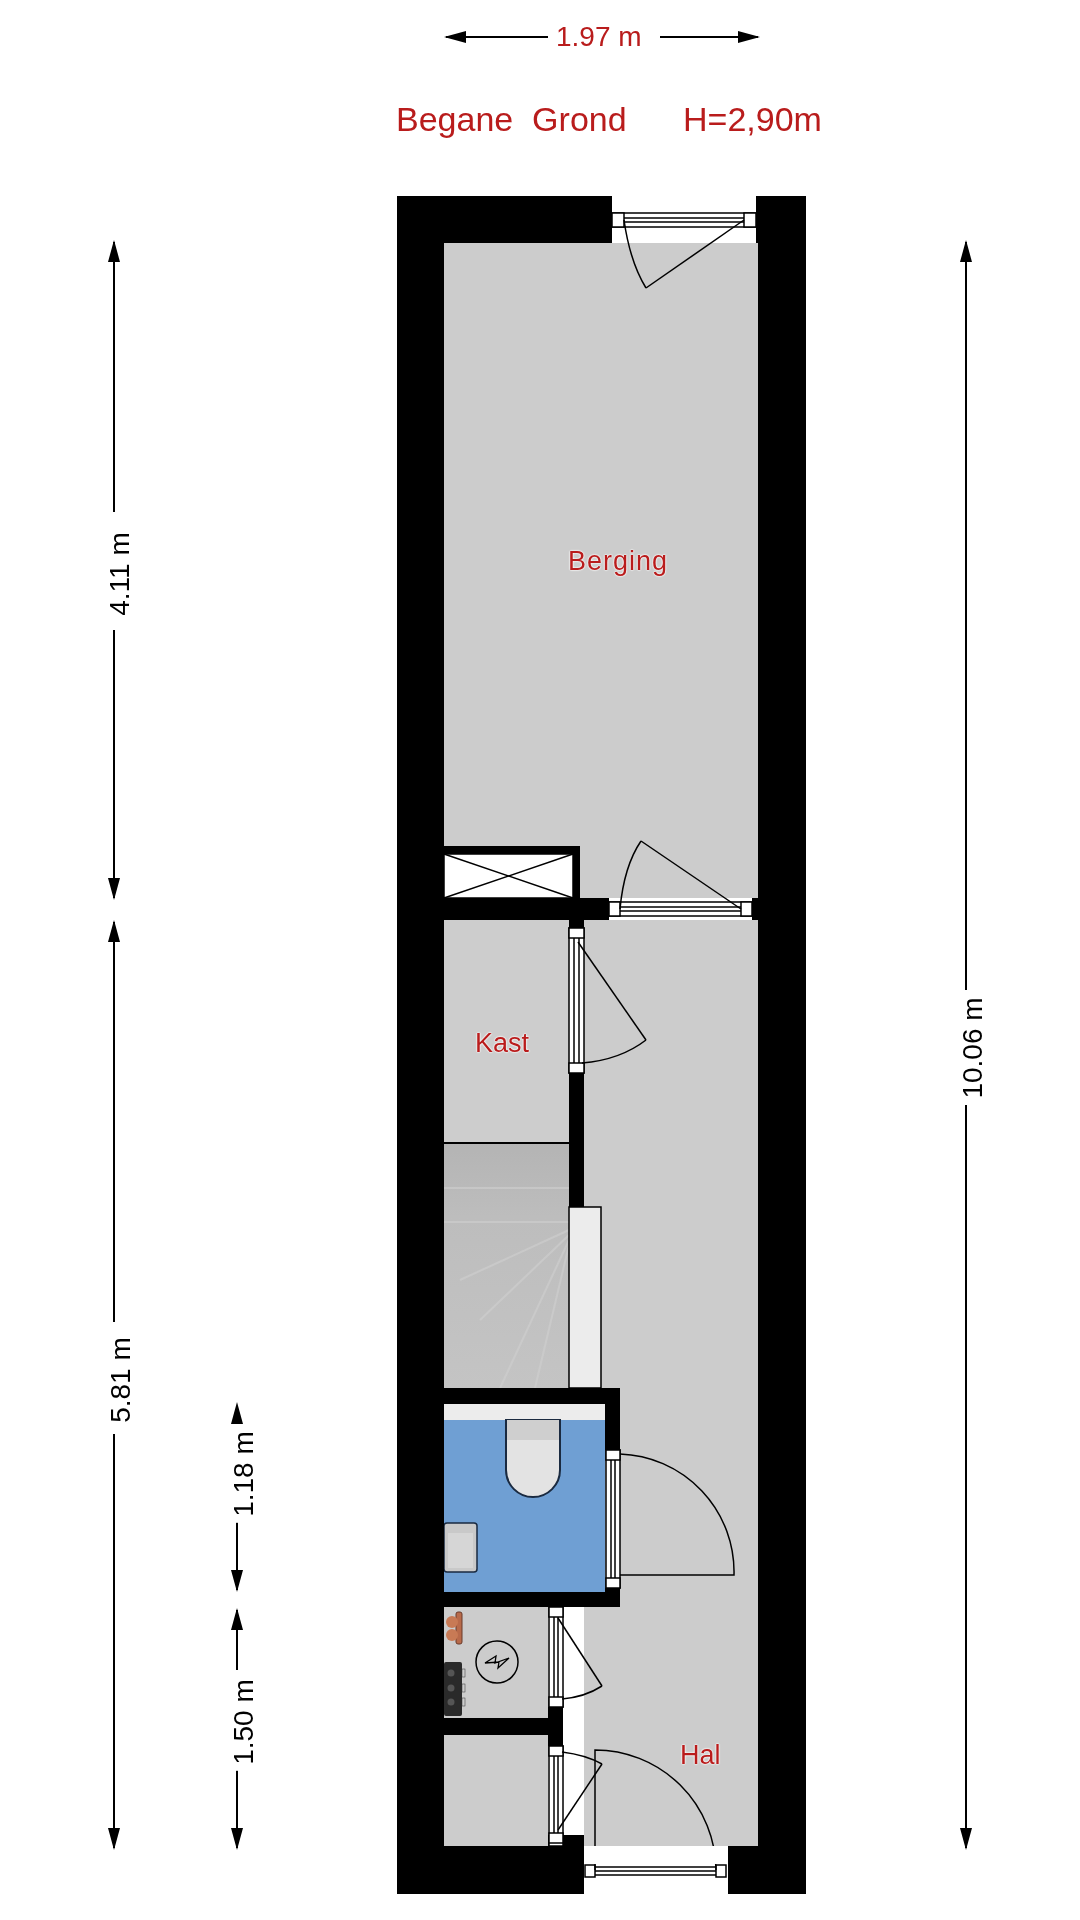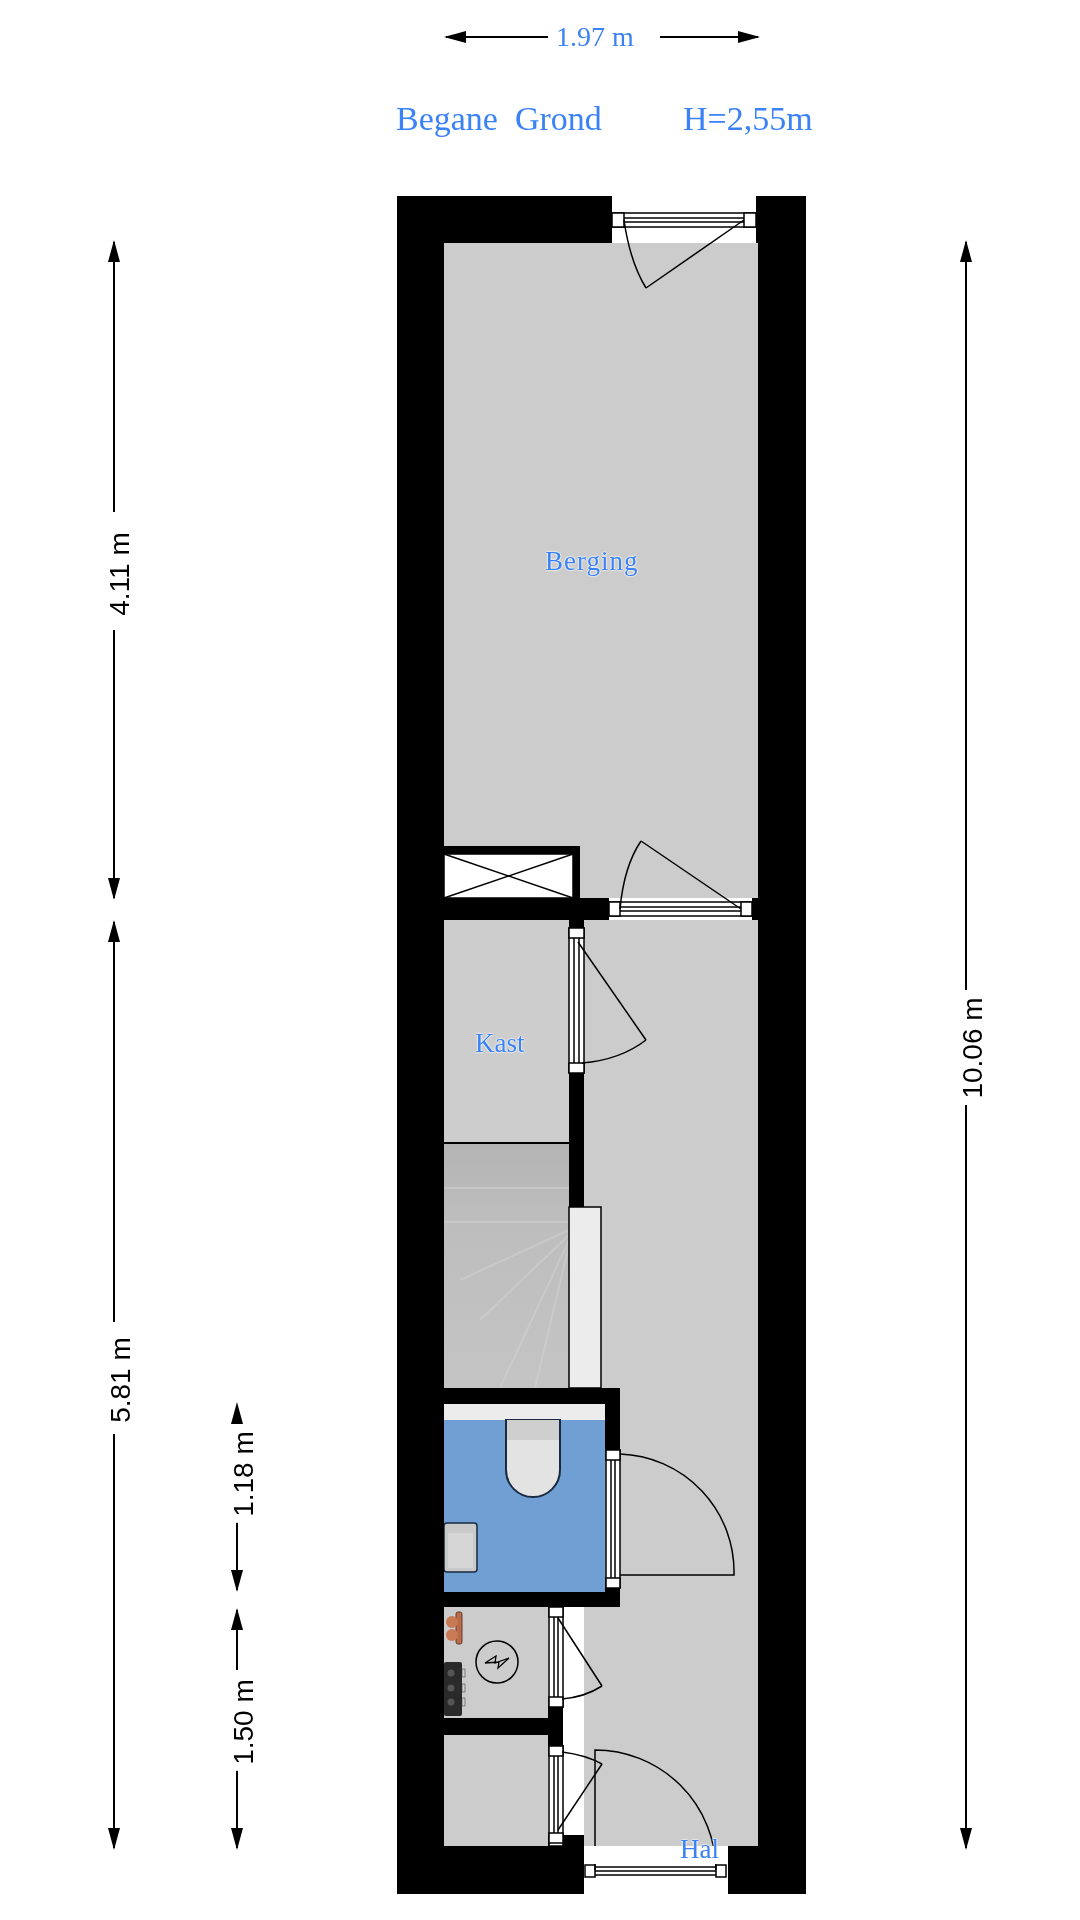--- a/index.html
+++ b/index.html
@@ -1,22 +1,22 @@
 <!DOCTYPE html>
 <html><head>
 <meta charset="utf-8">
 <style>
   html, body { margin: 0; padding: 0; background: #ffffff; }
   body { width: 1080px; height: 1920px; position: relative; overflow: hidden; font-family: "Liberation Sans", sans-serif; }
   #plan { position: absolute; left: 0; top: 0; width: 1080px; height: 1920px; }
-  .lbl { position: absolute; color: #3b82f6; font-family: Liberation Serif, serif; white-space: nowrap; line-height: 1; }
+  .lbl { position: absolute; color: #b91c1c; font-family: Liberation Sans, sans-serif; white-space: nowrap; line-height: 1; }
   .dim-h { font-size: 28px; }
   .title { font-size: 34px; }
   .room { font-size: 27px; text-shadow: 0 0 2px #fff, 0 0 2px #fff, 0 0 1px #fff; }
-  .room-berging { letter-spacing: 1px; }
+  .room-berging { letter-spacing: 1px; margin-left: 23px; }
   .vdim { position: absolute; font-size: 28px; transform-origin: center center; white-space: nowrap; line-height: 1; background: #fff; padding: 4px 6px; }
 </style>
 </head>
 <body>
 
 <svg id="plan" viewBox="0 0 1080 1920" xmlns="http://www.w3.org/2000/svg">
   <defs>
     <marker id="arr" markerWidth="10" markerHeight="10" refX="9" refY="5" orient="auto-start-reverse" markerUnits="userSpaceOnUse">
       <path d="M0,0 L18,5 L0,10 Z" fill="#000" transform="scale(0.6,1)"></path>
     </marker>
@@ -205,23 +205,23 @@
 
     <line x1="966" y1="242" x2="966" y2="990"></line>
     <line x1="966" y1="1105" x2="966" y2="1848"></line>
     <path d="M966,240 L960,262 L972,262 Z" stroke="none"></path>
     <path d="M966,1850 L960,1828 L972,1828 Z" stroke="none"></path>
   </g>
 </svg>
 
 <div class="lbl dim-h" style="left:556px; top:23px;">1.97 m</div>
 <div class="lbl title" style="left:396px; top:102px; white-space:pre;">Begane  Grond</div>
-<div class="lbl title" style="left:683px; top:102px;">H=2,55m</div>
+<div class="lbl title" style="left:683px; top:102px;">H=2,90m</div>
 
 <div class="lbl room room-berging" style="left:545px; top:548px;">Berging</div>
 <div class="lbl room" style="left:475px; top:1030px;">Kast</div>
-<div class="lbl room" style="left:680px; top:1836px;">Hal</div>
+<div class="lbl room" style="left:680px; top:1742px;">Hal</div>
 
 <div class="vdim" style="left:72px; top:556px; transform:rotate(-90deg);">4.11 m</div>
 <div class="vdim" style="left:72px; top:1362px; transform:rotate(-90deg);">5.81 m</div>
 <div class="vdim" style="left:195px; top:1456px; transform:rotate(-90deg);">1.18 m</div>
 <div class="vdim" style="left:195px; top:1704px; transform:rotate(-90deg);">1.50 m</div>
 <div class="vdim" style="left:916px; top:1030px; transform:rotate(-90deg);">10.06 m</div>
 
 </body></html>

